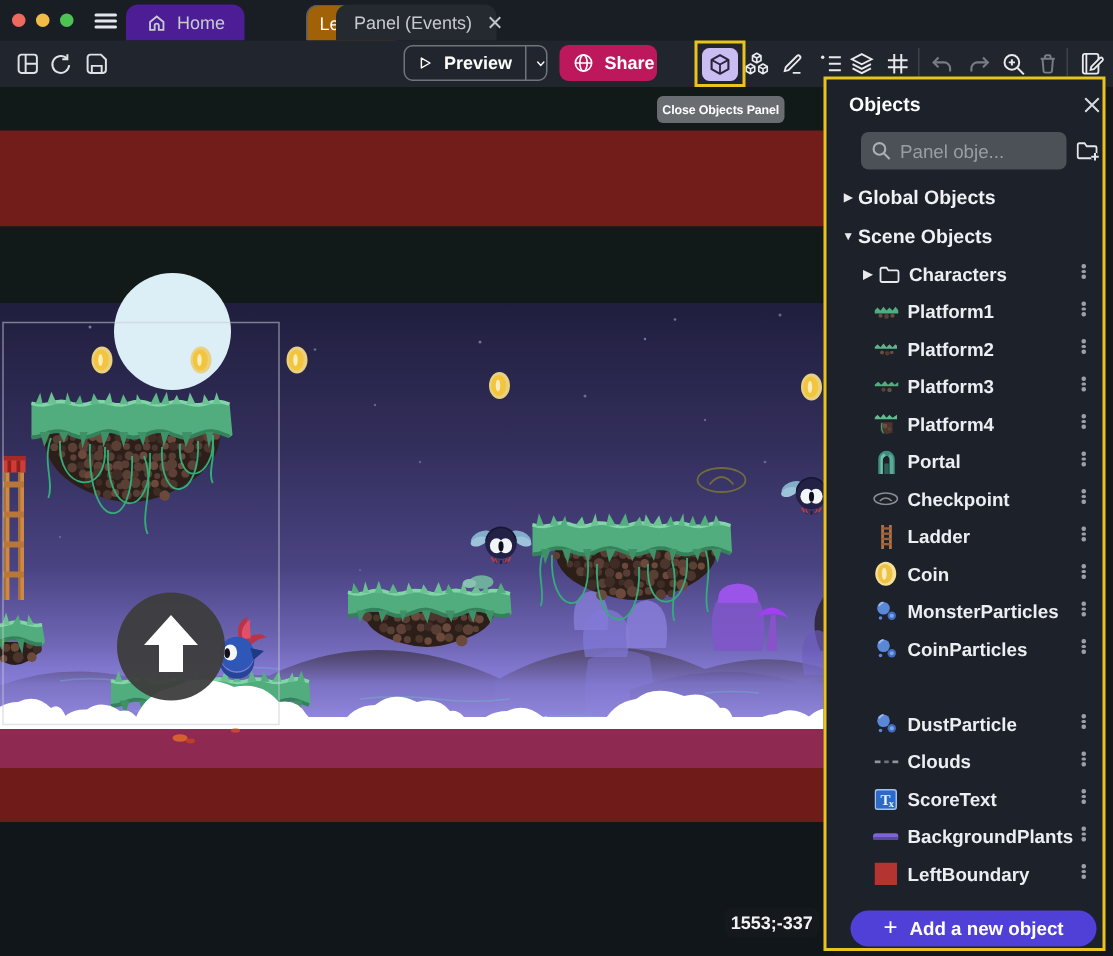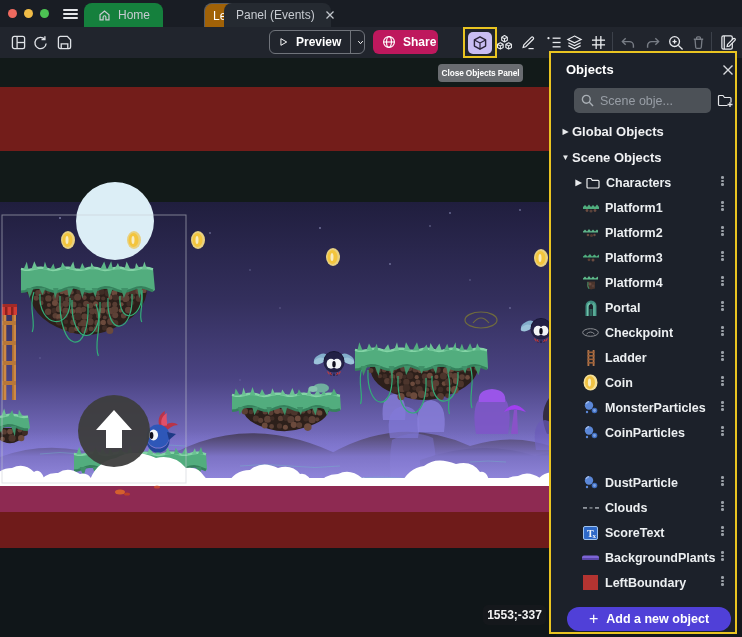--- a/index.html
+++ b/index.html
@@ -43,21 +43,21 @@
 <body>
 <div id="tabbar">
   <div class="dot" style="left:8px;background:#ee6a5f"></div>
   <div class="dot" style="left:24px;background:#f0bc47"></div>
   <div class="dot" style="left:40px;background:#4cc353"></div>
   <div id="burger">
       <div></div>
       <div></div>
       <div></div>
     </div>
-  <div class="tab" style="left:84px;width:79px;background:#15803d;border-radius:8px 8px 0 0;">
+  <div class="tab" style="left:84px;width:79px;background:#4c1d95;border-radius:8px 8px 0 0;">
     <svg width="13" height="13" viewBox="0 0 16 16" style="margin-left:14px" fill="none" stroke="#c7cbd1" stroke-width="1.5">
         <path d="M2.5 7 8 2.5 13.5 7 V13.5 H9.7 V10 a1.7 1.7 0 0 0 -3.4 0 V13.5 H2.5 Z"></path>
       </svg>
     <span style="margin-left:7px">Home</span>
   </div>
   <div class="tab" style="left:164px;width:60px;background:#a16207;border:1px solid #585d65;border-bottom:none;color:#fff;font-weight:normal;margin-left:40px;">
     <span style="margin-left:8px">Level</span>
       <svg width="10" height="10" viewBox="0 0 10 10" style="margin-left:5px">
         <path d="M1.5 1.5 L8.5 8.5 M8.5 1.5 L1.5 8.5" stroke="#c2c6cc" stroke-width="1.3" fill="none"></path>
       </svg>
@@ -693,21 +693,21 @@
   <div class="abs" style="left:15px;top:9px;color:#fff;font-size:13px;font-weight:bold;">Objects</div>
   <svg class="abs" style="left:171px;top:11px;" width="12" height="12" viewBox="0 0 12 12">
       <path d="M1.5 1.5 L10.5 10.5 M10.5 1.5 L1.5 10.5" stroke="#d8dade" stroke-width="1.4"></path>
     </svg>
 
   <div class="abs" style="left:23px;top:35px;width:137px;height:25px;background:#4c5157;border-radius:5px;display:flex;align-items:center;">
     <svg width="13" height="13" viewBox="0 0 14 14" style="margin-left:7px" fill="none" stroke="#aab0b6" stroke-width="1.5">
         <circle cx="5.7" cy="5.7" r="4.2"></circle>
         <line x1="9" y1="9" x2="13" y2="13"></line>
       </svg>
-    <span style="color:#989ea6;font-size:12.5px;margin-left:6px;">Scene obje...</span>
+    <span style="color:#989ea6;font-size:12.5px;margin-left:6px;">Panel obje...</span>
   </div>
   <svg class="abs" style="left:166px;top:40px;" width="17" height="16" viewBox="0 0 17 16" fill="none">
     <path d="M1.5 3.5 a1 1 0 0 1 1-1 h3.5 l1.5 2 h5.5 a1 1 0 0 1 1 1 v6 a1 1 0 0 1 -1 1 h-10.5 a1 1 0 0 1 -1-1 Z" stroke="#e4e6e9" stroke-width="1.2"></path>
     <path d="M10.5 11.5 h5 M13 9 v5" stroke="#1c212a" stroke-width="3"></path>
     <path d="M10.5 11.5 h5 M13 9 v5" stroke="#e4e6e9" stroke-width="1.3"></path>
     </svg>
 
   <div class="row sect" style="top:66px;">
       <span class="car">▶</span>
       <b>Global Objects</b>

